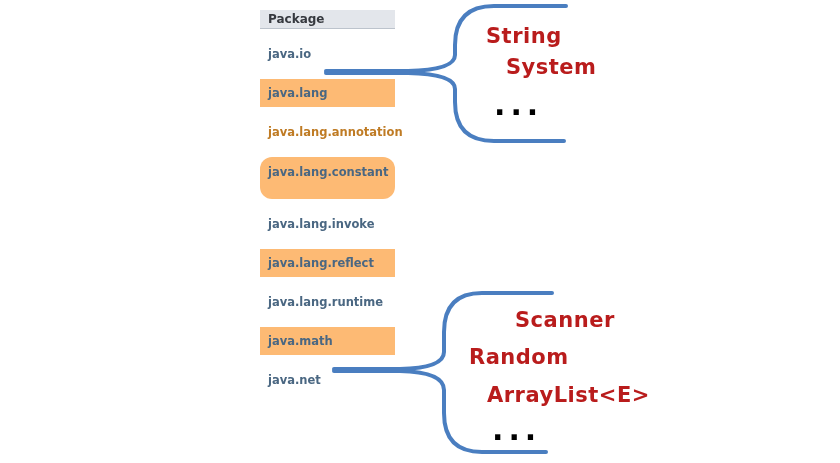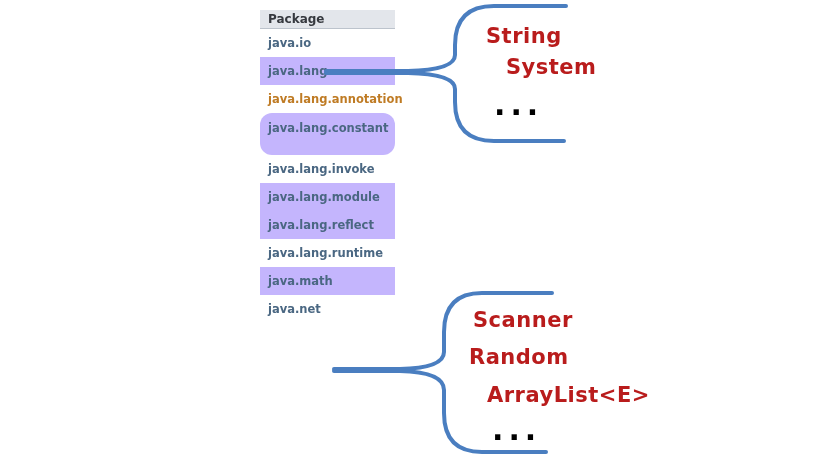--- a/index.html
+++ b/index.html
@@ -9,23 +9,23 @@
     padding-left:44px;
   }
   
   .pkg-table{position:absolute;left:260px;top:10px;width:135px;}
   .thead{
     height:19px;line-height:19px;background:#e3e6eb;border-bottom:1px solid #bcc3cc;
     color:#36393f;font-size:12px;font-weight:bold;padding-left:8px;box-sizing:border-box;
   }
   .row{
     height:28px;line-height:28px;font-size:11.5px;font-weight:bold;color:#4a6782;
-    padding-left:8px;box-sizing:border-box;white-space:nowrap;cursor:pointer;
+    padding-left:8px;box-sizing:border-box;white-space:nowrap;cursor:pointer;margin-top:11px;
   }
-  .row.shade{background:#c4b5fd;}
+  .row.shade{background:#fdba74;}
   .row.tall{height:42px;line-height:16px;padding-top:7px;border-radius:12px;}
   .row.orange{color:#bf7b24;}
   .row.util{height:32px;line-height:32px;font-size:13px;}
   
   .brace{position:absolute;}
   .brace path{fill:none;stroke:#4a7ec0;stroke-width:4;stroke-linecap:round;stroke-linejoin:round;}
   
   .co{position:absolute;font-weight:bold;color:#b91c1c;font-size:21px;letter-spacing:0.5px;white-space:nowrap;}
   .dots{position:absolute;font-weight:bold;color:#000000;font-size:30px;letter-spacing:5px;line-height:10px;white-space:nowrap;}
 </style>
@@ -34,39 +34,38 @@
 
 <div class="canvas">
 
   <div class="pkg-table">
     <div class="thead">Package</div>
     <div class="row">java.io</div>
     <div class="row shade">java.lang</div>
     <div class="row orange">java.lang.annotation</div>
     <div class="row shade tall">java.lang.constant</div>
     <div class="row">java.lang.invoke</div>
-    <div class="row shade">java.lang.module</div>
     <div class="row shade">java.lang.reflect</div>
     <div class="row">java.lang.runtime</div>
     <div class="row shade">java.math</div>
     <div class="row">java.net</div>
   </div>
 
   <svg class="brace" style="left:320px;top:0px;" width="252" height="148" viewBox="320 0 252 148">
     <path d="M 566,6 H 494 Q 455,6 455,45 V 55 Q 455,70 408,71 H 326"></path>
     <path d="M 564,141 H 494 Q 455,141 455,102 V 89 Q 455,74 408,73 H 326"></path>
   </svg>
 
   <div class="co" style="left:486px;top:24px;">String</div>
   <div class="co" style="left:486px;top:55px;margin-left:20px;">System</div>
   <div class="dots" style="left:494px;top:100px;">...</div>
 
   <svg class="brace" style="left:325px;top:285px;" width="235" height="175" viewBox="325 285 235 175">
     <path d="M 552,293 H 482 Q 444,293 444,332 V 352 Q 444,368 400,369 H 334"></path>
     <path d="M 546,452 H 482 Q 444,452 444,413 V 390 Q 444,372 400,371 H 334"></path>
   </svg>
 
-  <div class="co" style="left:473px;top:308px;">Scanner</div>
+  <div class="co" style="left:515px;top:308px;">Scanner</div>
   <div class="co" style="left:469px;top:345px;">Random</div>
   <div class="co" style="left:487px;top:383px;text-align:right;">ArrayList&lt;E&gt;</div>
   <div class="dots" style="left:492px;top:425px;">...</div>
 
 </div>
 
 </body></html>

